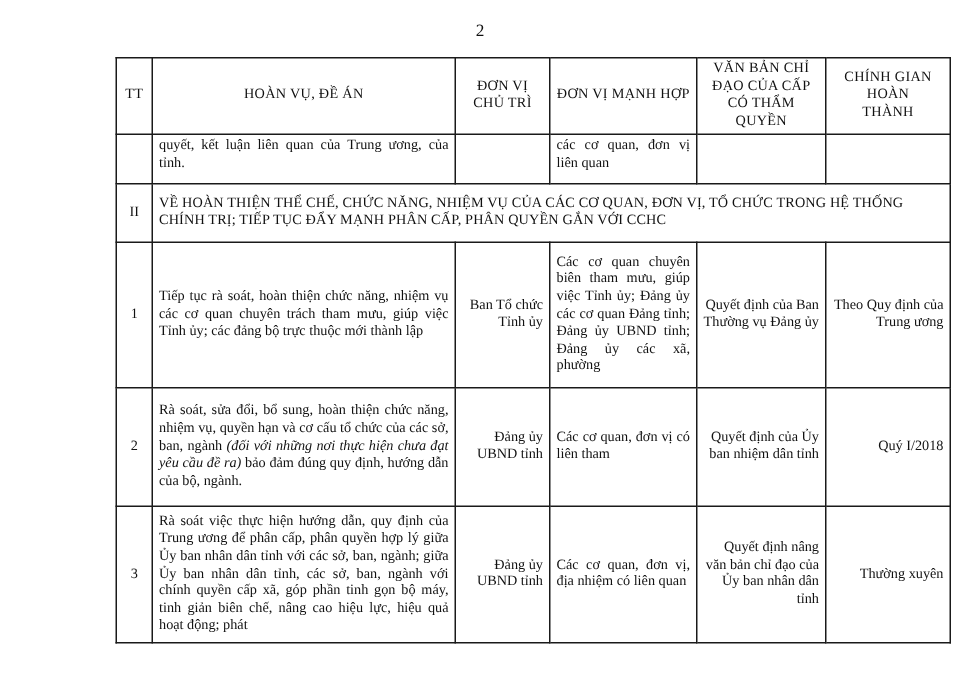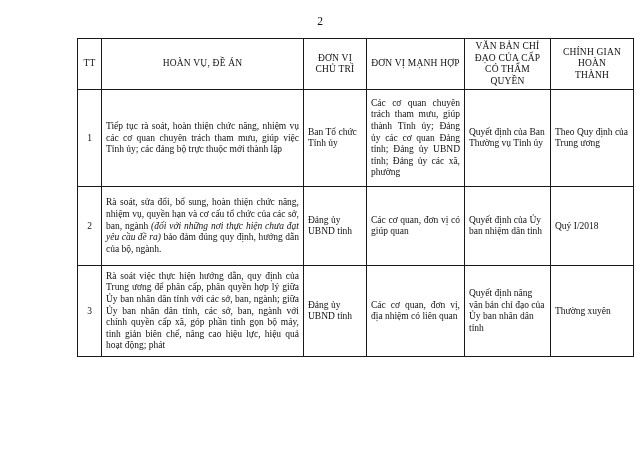--- a/index.html
+++ b/index.html
@@ -69,21 +69,21 @@
   }
   .task-cell {
     text-align: justify;
     text-justify: inter-word;
     hyphens: none;
   }
   .task-cell.top {
     vertical-align: top;
   }
   .center-cell {
-    text-align: left;
+    text-align: right;
   }
   .just-cell {
     text-align: justify;
     text-justify: inter-word;
   }
   .section-cell {
     font-weight: bold;
     font-size: 10px;
     line-height: 13px;
     text-align: left;
@@ -139,36 +139,48 @@
         <td>
           <span>CHÍNH GIAN</span><br>
           <span>HOÀN</span><br>
           <span>THÀNH</span>
         </td>
       </tr>
     </thead>
 
     <tbody>
 
+      <tr class="r1">
+        <td class="num-cell"></td>
+        <td class="task-cell top">quyết, kết luận liên quan của Trung ương, của tỉnh.</td>
+        <td class="center-cell"></td>
+        <td class="just-cell" style="vertical-align:top">các cơ quan, đơn vị liên quan</td>
+        <td class="center-cell"></td>
+        <td class="center-cell"></td>
+      </tr>
 
+      <tr class="r-sec">
+        <td class="section-num">II</td>
+        <td class="section-cell" colspan="5">VỀ HOÀN THIỆN THỂ CHẾ, CHỨC NĂNG, NHIỆM VỤ CỦA CÁC CƠ QUAN, ĐƠN VỊ, TỔ CHỨC TRONG HỆ THỐNG CHÍNH TRỊ; TIẾP TỤC ĐẨY MẠNH PHÂN CẤP, PHÂN QUYỀN GẮN VỚI CCHC</td>
+      </tr>
 
       <tr class="r2">
         <td class="num-cell">1</td>
         <td class="task-cell">Tiếp tục rà soát, hoàn thiện chức năng, nhiệm vụ các cơ quan chuyên trách tham mưu, giúp việc Tỉnh ủy; các đảng bộ trực thuộc mới thành lập</td>
         <td class="center-cell">Ban Tổ chức Tỉnh ủy</td>
-        <td class="just-cell">Các cơ quan chuyên trách tham mưu, giúp thành Tỉnh ủy; Đảng ủy các cơ quan Đảng tỉnh; Đảng ủy UBND tỉnh; Đảng ủy các xã, phường</td>
-        <td class="center-cell">Quyết định của Ban Thường vụ Tỉnh ủy</td>
+        <td class="just-cell">Các cơ quan chuyên biên tham mưu, giúp việc Tỉnh ủy; Đảng ủy các cơ quan Đảng tỉnh; Đảng ủy UBND tỉnh; Đảng ủy các xã, phường</td>
+        <td class="center-cell">Quyết định của Ban Thường vụ Đảng ủy</td>
         <td class="center-cell">Theo Quy định của Trung ương</td>
       </tr>
 
       <tr class="r3">
         <td class="num-cell">2</td>
         <td class="task-cell"><span>Rà soát, sửa đổi, bổ sung, hoàn thiện chức năng, nhiệm vụ, quyền hạn và cơ cấu tổ chức của các sở, ban, ngành </span><span class="ital">(đối với những nơi thực hiện chưa đạt yêu cầu đề ra)</span><span> bảo đảm đúng quy định, hướng dẫn của bộ, ngành.</span></td>
         <td class="center-cell">Đảng ủy UBND tỉnh</td>
-        <td class="just-cell">Các cơ quan, đơn vị có giúp quan</td>
+        <td class="just-cell">Các cơ quan, đơn vị có liên tham</td>
         <td class="center-cell">Quyết định của Ủy ban nhiệm dân tỉnh</td>
         <td class="center-cell">Quý I/2018</td>
       </tr>
 
       <tr class="r4">
         <td class="num-cell">3</td>
         <td class="task-cell">Rà soát việc thực hiện hướng dẫn, quy định của Trung ương để phân cấp, phân quyền hợp lý giữa Ủy ban nhân dân tỉnh với các sở, ban, ngành; giữa Ủy ban nhân dân tỉnh, các sở, ban, ngành với chính quyền cấp xã, góp phần tinh gọn bộ máy, tinh giản biên chế, nâng cao hiệu lực, hiệu quả hoạt động; phát</td>
         <td class="center-cell">Đảng ủy UBND tỉnh</td>
         <td class="just-cell">Các cơ quan, đơn vị, địa nhiệm có liên quan</td>
         <td class="center-cell">Quyết định nâng văn bản chỉ đạo của Ủy ban nhân dân tỉnh</td>

